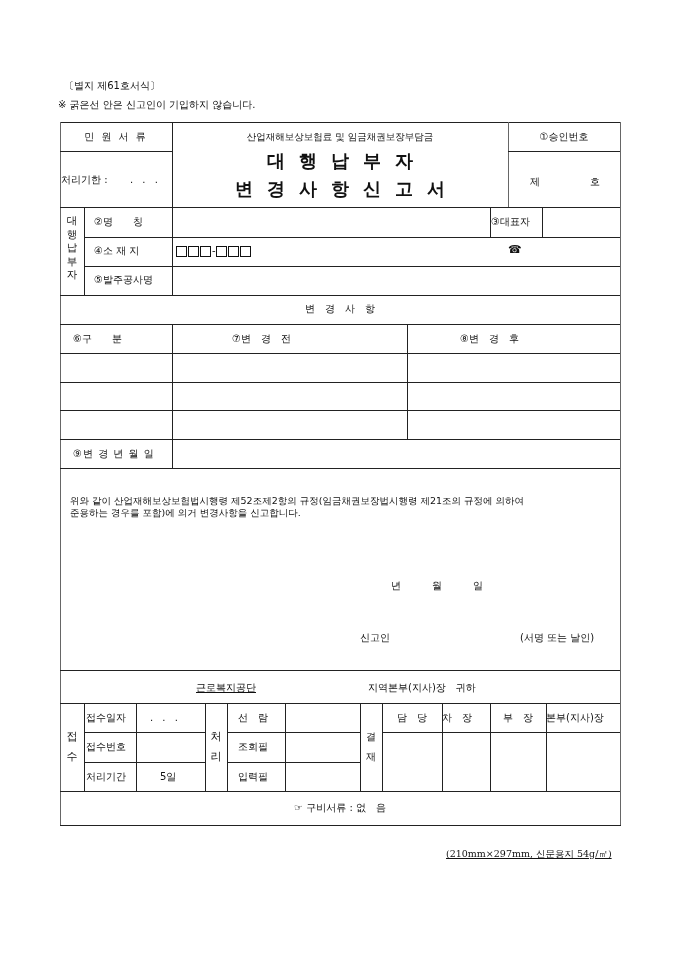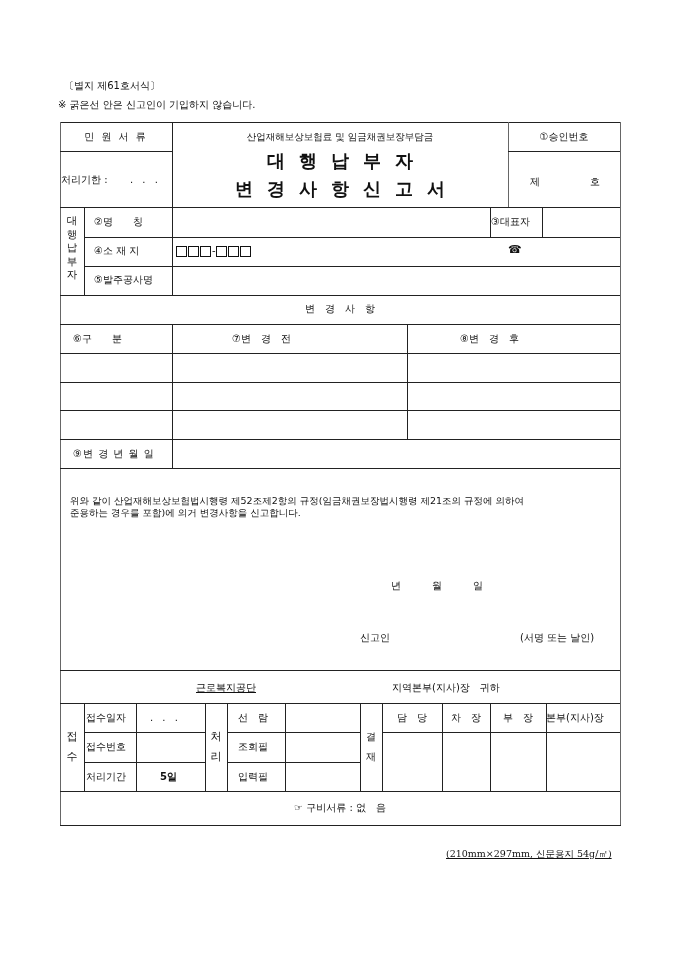--- a/index.html
+++ b/index.html
@@ -105,21 +105,21 @@
 
 <div class="t" style="left:391px;top:580px;">년</div>
 <div class="t" style="left:432px;top:580px;">월</div>
 <div class="t" style="left:473px;top:580px;">일</div>
 <div class="t" style="left:360px;top:632px;">신고인</div>
 <div class="t" style="left:520px;top:632px;">(서명 또는 날인)</div>
 <div class="abs" style="left:400px;top:625px;width:110px;height:24px;"></div>
 
 <div class="hl" style="left:60px;top:670px;width:560px;"></div>
 <div class="t" style="left:196px;top:682px;text-decoration:underline;">근로복지공단</div>
-<div class="t" style="left:368px;top:682px;margin-left:24px;">지역본부(지사)장　귀하</div>
+<div class="t" style="left:368px;top:682px;">지역본부(지사)장　귀하</div>
 <div class="hl" style="left:60px;top:703px;width:560px;"></div>
 
 <div class="vl" style="left:84px;top:703px;height:88px;"></div>
 <div class="vl" style="left:136px;top:703px;height:88px;"></div>
 <div class="vl" style="left:205px;top:703px;height:88px;"></div>
 <div class="vl" style="left:227px;top:703px;height:88px;"></div>
 <div class="vl" style="left:285px;top:703px;height:88px;"></div>
 <div class="vl" style="left:360px;top:703px;height:88px;"></div>
 <div class="vl" style="left:382px;top:703px;height:88px;"></div>
 <div class="vl" style="left:442px;top:703px;height:88px;"></div>
@@ -131,33 +131,33 @@
 <div class="hl" style="left:227px;top:762px;width:133px;"></div>
 <div class="hl" style="left:382px;top:732px;width:238px;"></div>
 <div class="hl" style="left:60px;top:791px;width:560px;"></div>
 
 <div class="t" style="left:65px;top:727px;width:14px;font-size:11px;line-height:20px;white-space:normal;word-break:break-all;text-align:center;">접수</div>
 <div class="t" style="left:86px;top:712px;">접수일자</div>
 <div class="t" style="left:150px;top:712px;letter-spacing:3px;">. . .</div>
 <div class="t" style="left:86px;top:741px;">접수번호</div>
 <div class="abs" style="left:138px;top:734px;width:65px;height:26px;"></div>
 <div class="t" style="left:86px;top:771px;">처리기간</div>
-<div class="t" style="left:160px;top:771px;font-weight:bold;">5일</div>
+<div class="t" style="left:160px;top:771px;">5일</div>
 
 <div class="t" style="left:209px;top:727px;width:14px;font-size:11px;line-height:20px;white-space:normal;word-break:break-all;text-align:center;">처리</div>
 <div class="t" style="left:238px;top:712px;">선　람</div>
 <div class="t" style="left:238px;top:741px;">조회필</div>
 <div class="t" style="left:238px;top:771px;">입력필</div>
 <div class="abs" style="left:287px;top:705px;width:71px;height:26px;"></div>
 <div class="abs" style="left:287px;top:734px;width:71px;height:26px;"></div>
 <div class="abs" style="left:287px;top:764px;width:71px;height:26px;"></div>
 
 <div class="t" style="left:364px;top:727px;width:14px;font-size:10px;line-height:20px;white-space:normal;word-break:break-all;text-align:center;">결재</div>
 <div class="t" style="left:382px;width:60px;top:712px;text-align:center;">담　당</div>
-<div class="t" style="left:442px;width:48px;top:712px;text-align:center;">차　장</div>
+<div class="t" style="left:442px;width:48px;top:712px;">차　장</div>
 <div class="t" style="left:490px;width:56px;top:712px;text-align:center;">부　장</div>
 <div class="t" style="left:546px;width:74px;top:712px;text-align:left;">본부(지사)장</div>
 <div class="abs" style="left:384px;top:734px;width:56px;height:55px;"></div>
 <div class="abs" style="left:444px;top:734px;width:44px;height:55px;"></div>
 <div class="abs" style="left:492px;top:734px;width:52px;height:55px;"></div>
 <div class="abs" style="left:548px;top:734px;width:70px;height:55px;"></div>
 
 <div class="t" style="left:60px;width:560px;top:802px;text-align:center;">☞ 구비서류 : 없　음</div>
 
 <div class="t serif" style="left:446px;top:848px;font-size:9.5px;text-decoration:underline;">(210mm×297mm, 신문용지 54g/㎡)</div>

